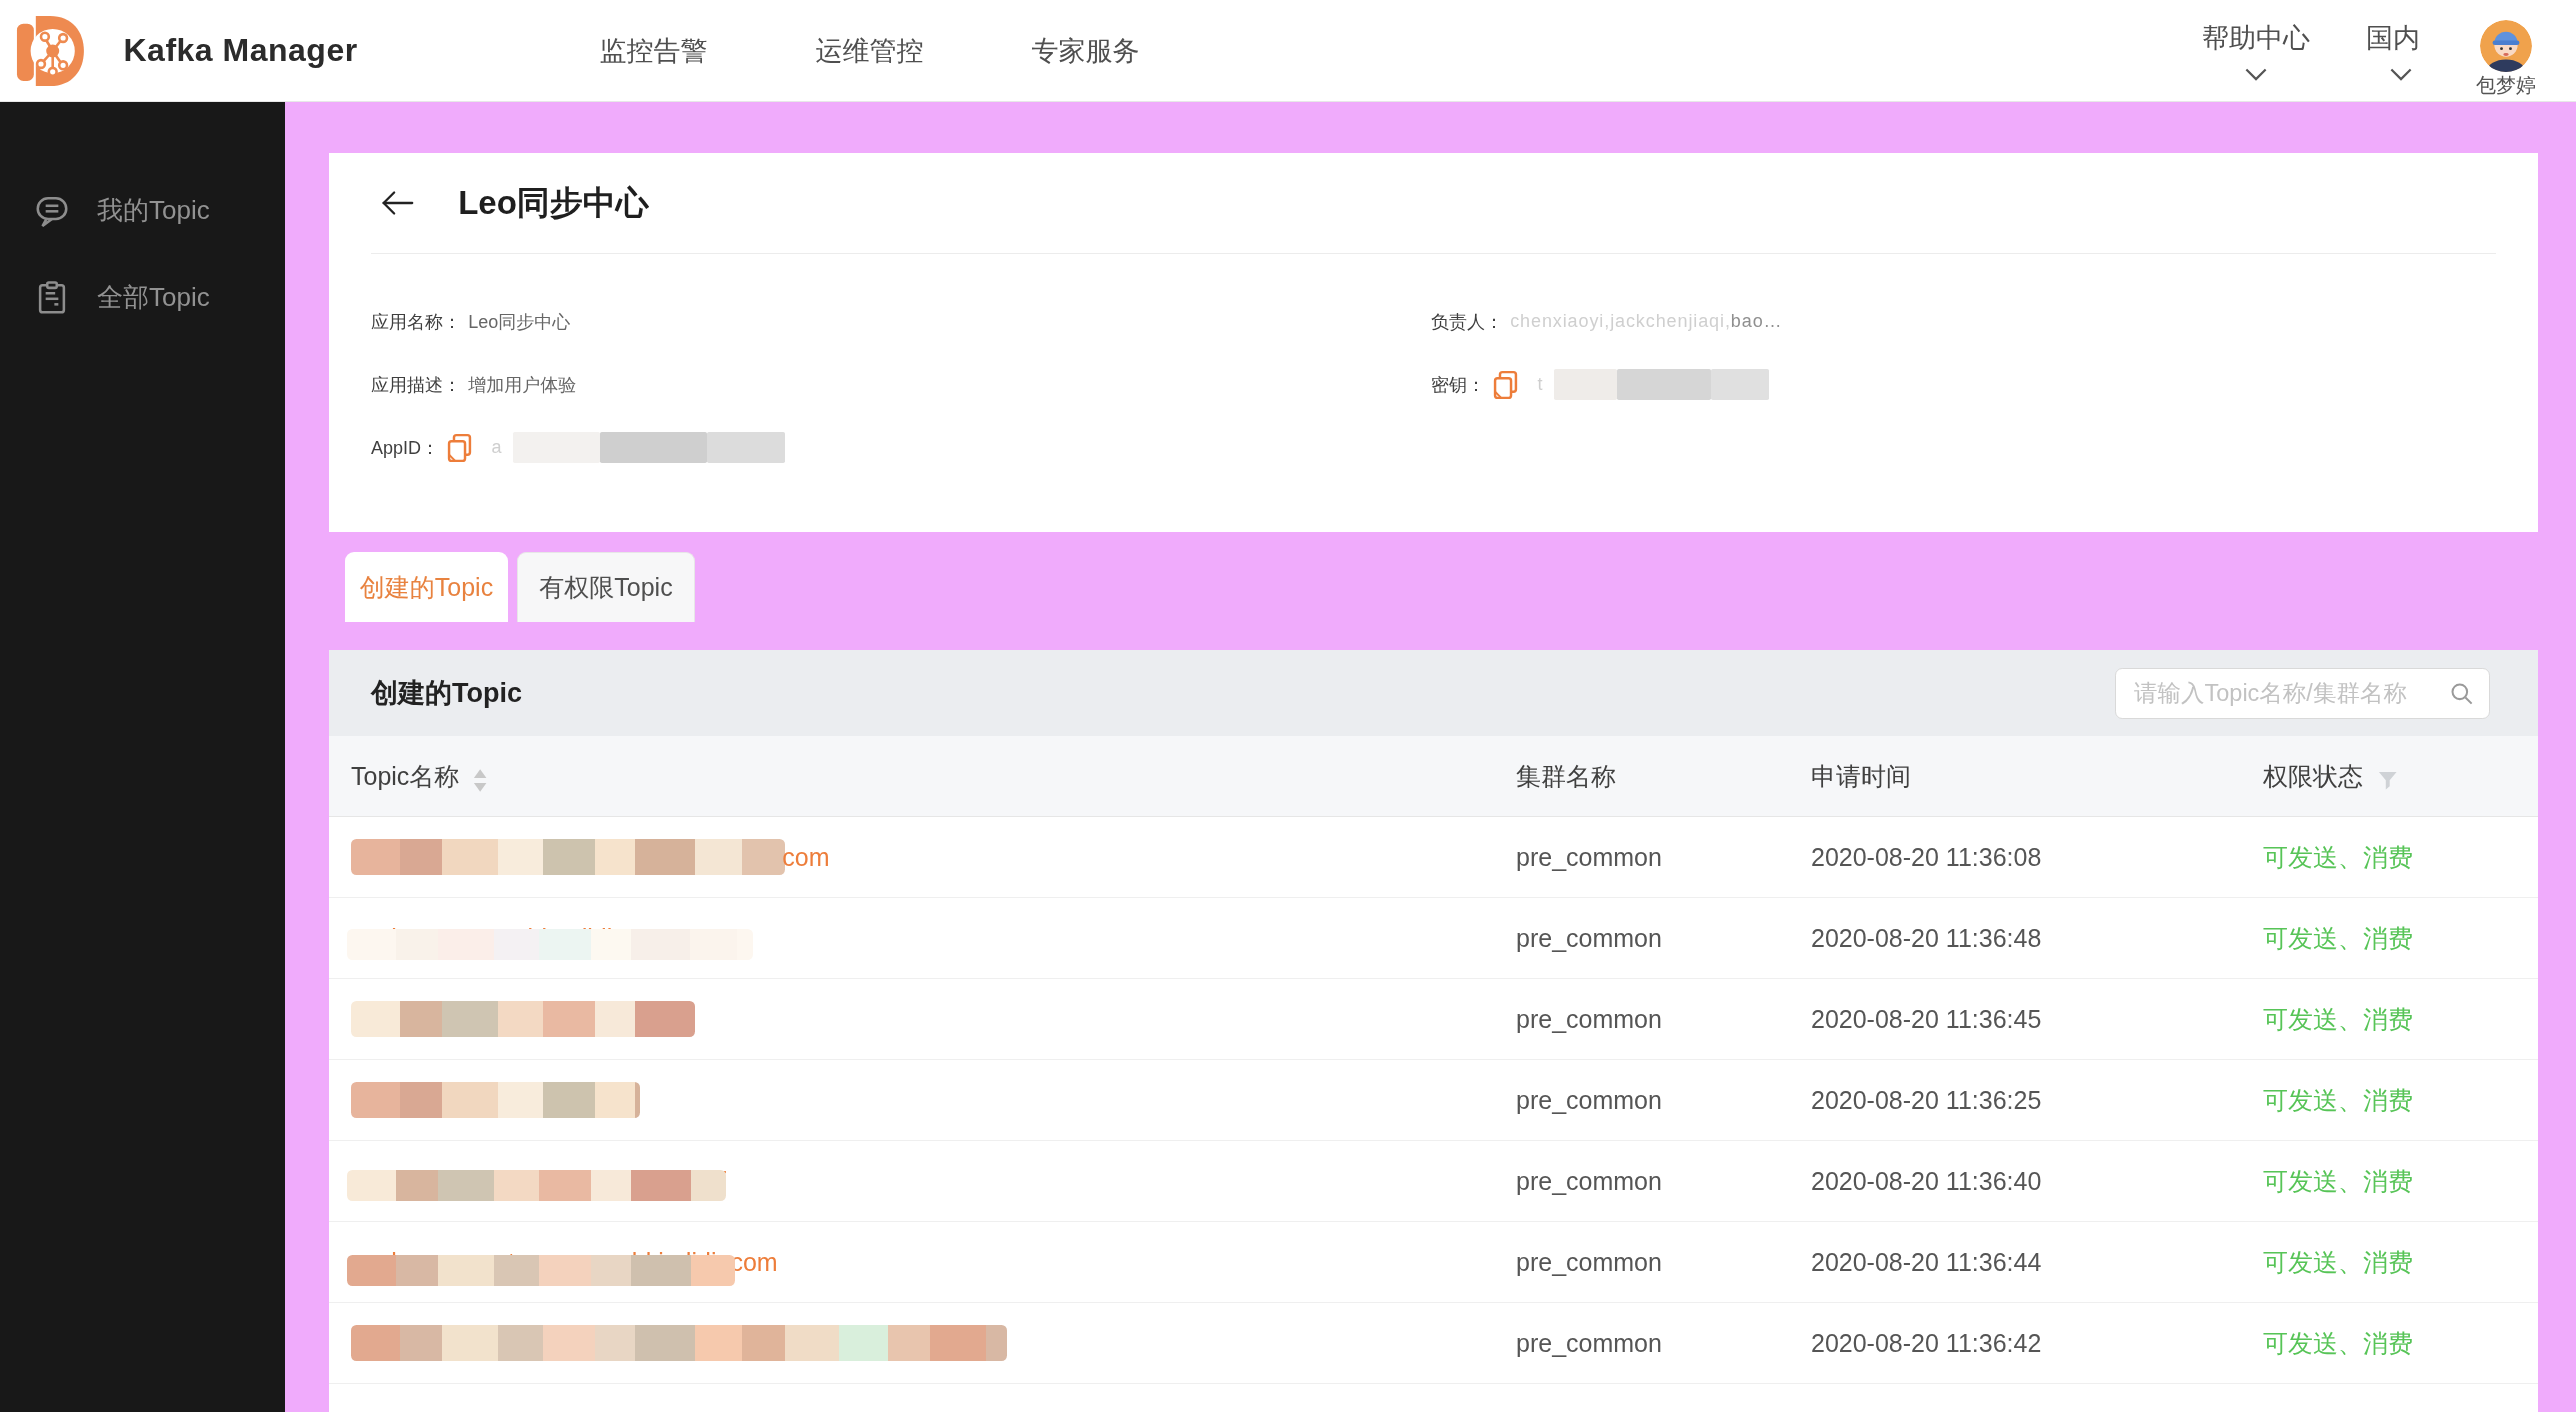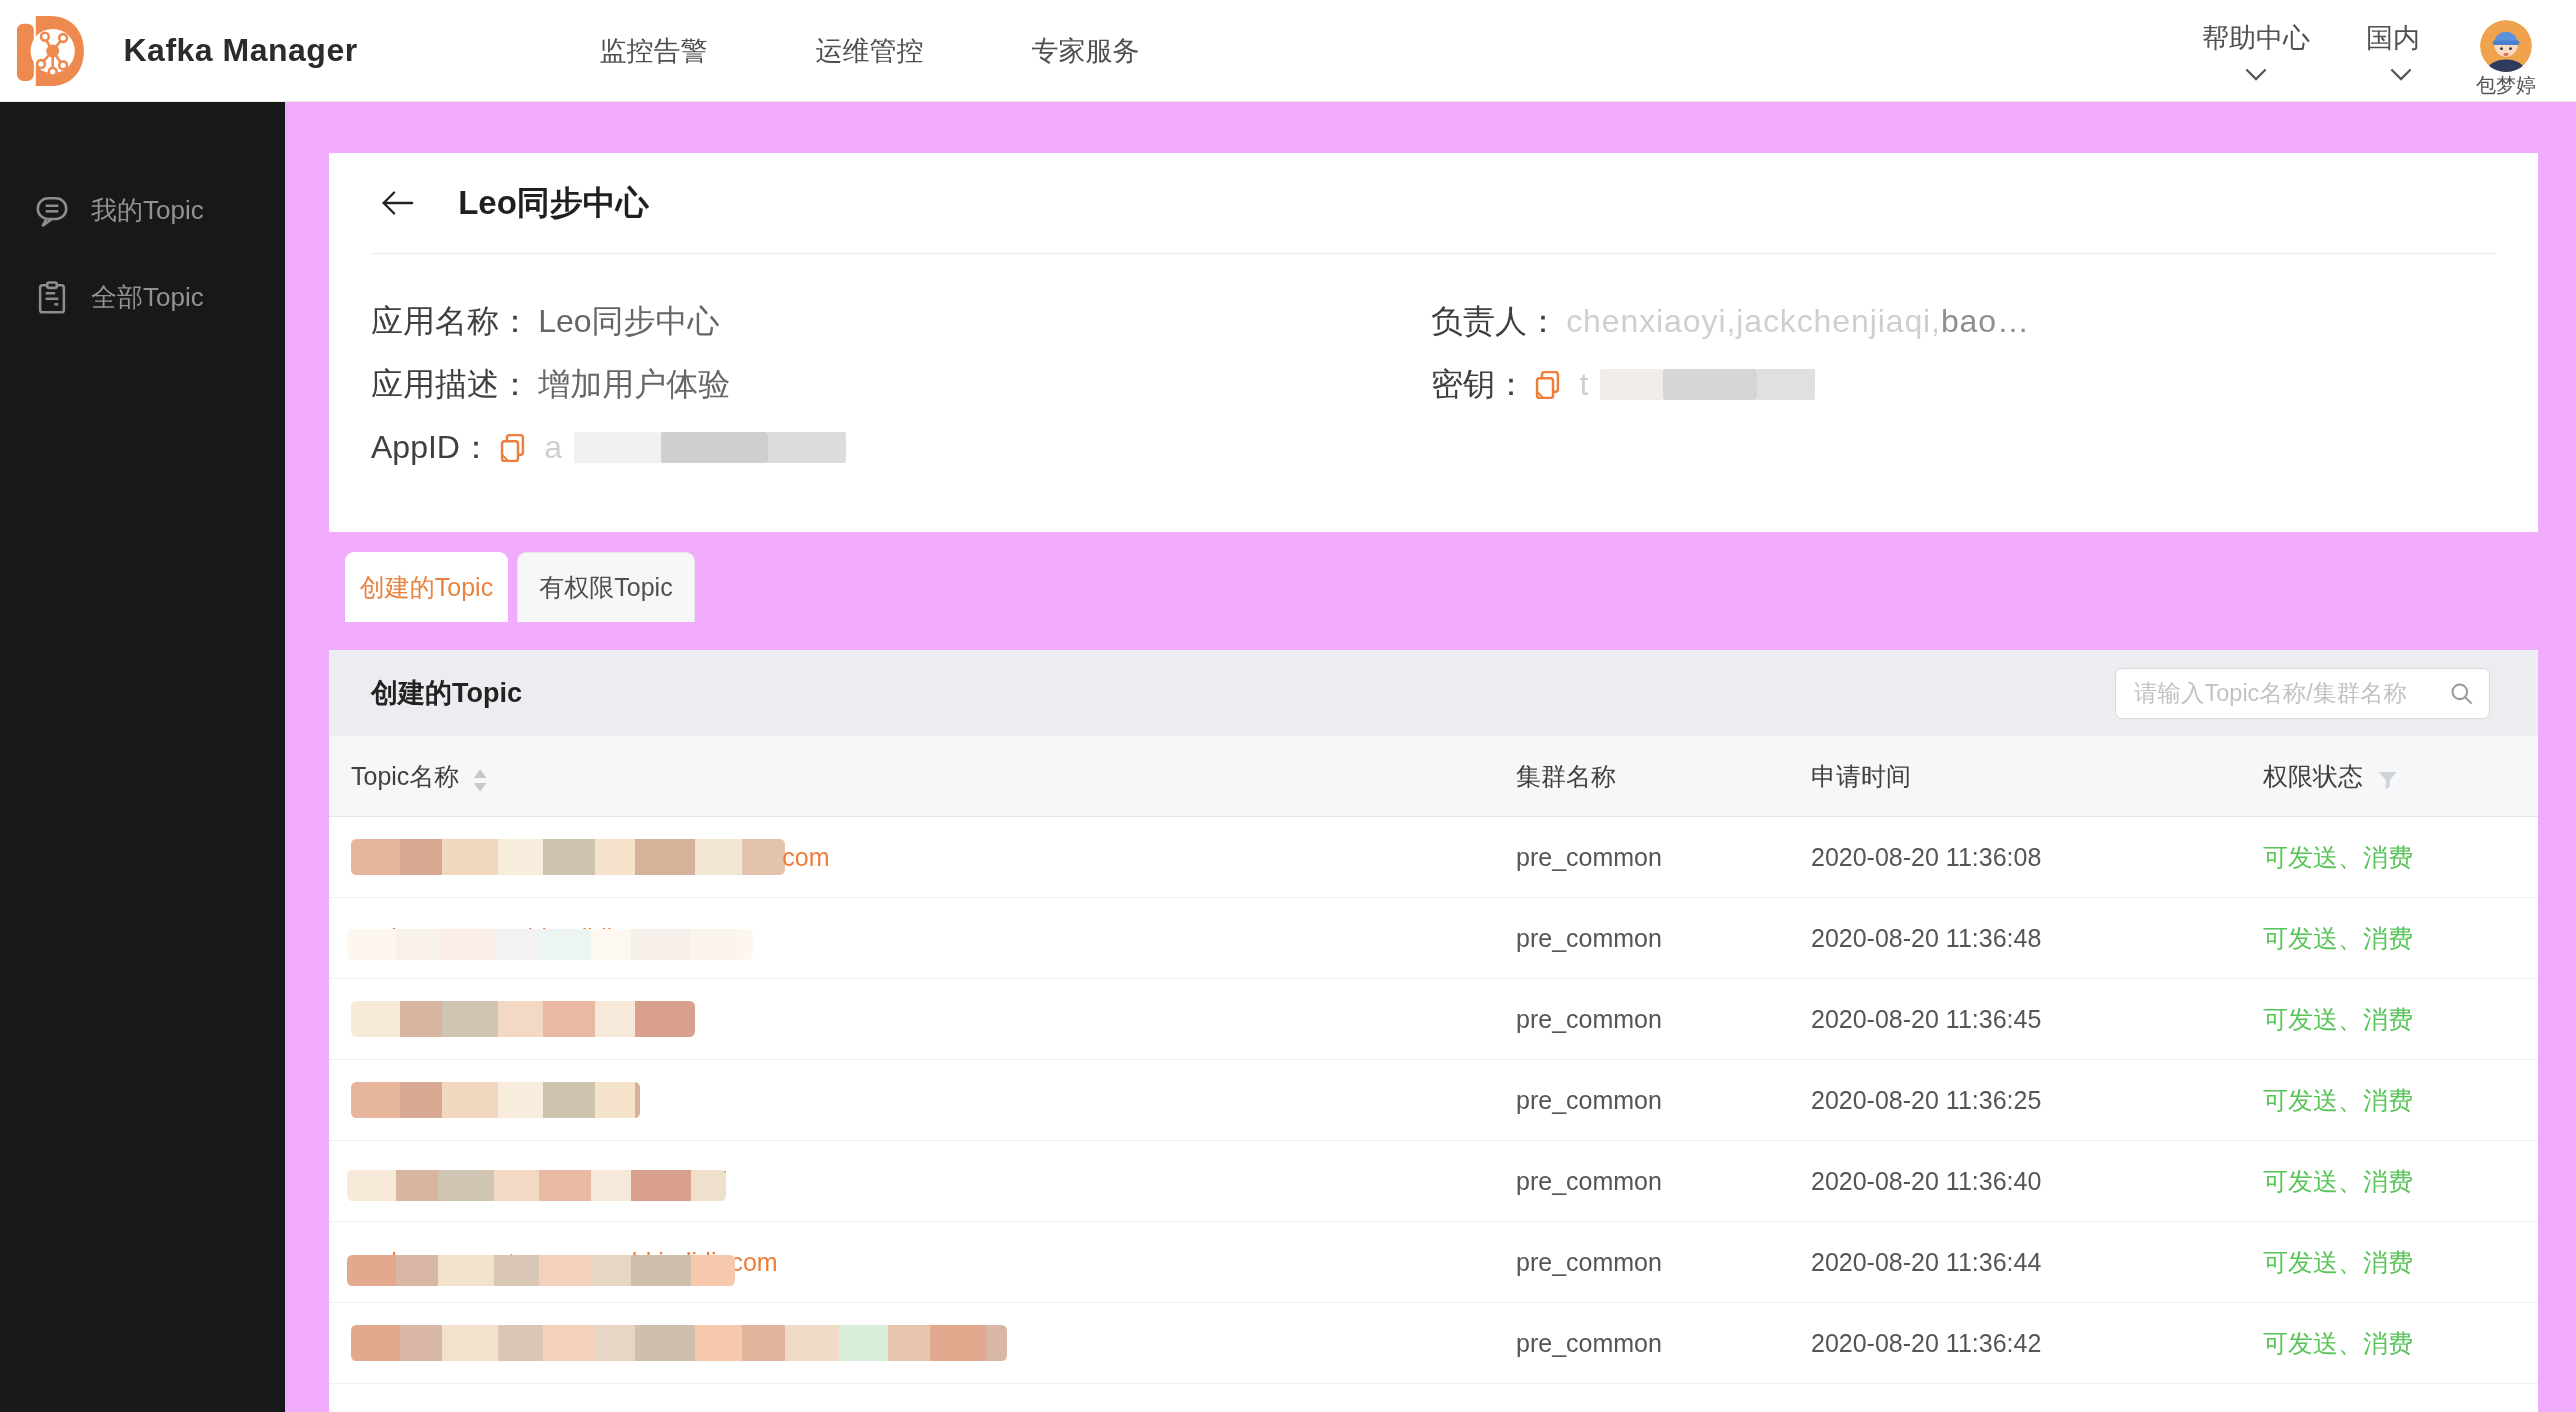--- a/index.html
+++ b/index.html
@@ -20,34 +20,34 @@
   .nav-item.active{color:#3d3d3d;}
   .nav-item.active::after{content:"";position:absolute;left:0;right:0;bottom:0;height:7.2px;background:var(--accent);}
   .top-right{margin-left:auto;display:flex;align-items:center;gap:56px;margin-right:40px;}
   .menu-link{font-size:27px;color:#4f4f4f;display:flex;align-items:center;gap:9px;cursor:pointer;white-space:nowrap;flex-direction:column;}
   .menu-link svg{margin-top:3.6px;}
   .user{display:flex;flex-direction:column;align-items:center;margin-top:18px;cursor:pointer;}
   .user-name{font-size:20px;color:#555;margin-top:0.9px;}
 
   
   .sidebar{position:absolute;left:0;top:102px;bottom:0;width:285px;background:#181818;padding-top:65px;}
-  .side-item{display:flex;align-items:center;gap:20px;height:87px;padding-left:33px;color:#929292;font-size:26px;cursor:pointer;}
+  .side-item{display:flex;align-items:center;gap:26px;height:87px;padding-left:33px;color:#929292;font-size:26px;cursor:pointer;}
   .side-item svg{flex:none;}
 
   
   .main{position:absolute;left:285px;top:102px;right:0;bottom:0;background:#f0abfc;overflow:hidden;}
 
   .detail-card{position:absolute;left:44px;right:38px;top:51px;height:379px;background:#fff;}
   .title-row{display:flex;align-items:center;gap:42px;height:101px;margin:0 42px;border-bottom:1.8px solid #ececec;}
   .back-btn{display:flex;align-items:center;cursor:pointer;margin-left:7.2px;}
   .app-title{font-size:33px;font-weight:700;color:#1f1f1f;}
   .detail-grid{display:flex;padding:36px 0 0 42px;}
   .dcol{display:flex;flex-direction:column;}
   .dcol.left{width:1060px;}
-  .drow{height:63px;display:flex;align-items:center;font-size:32px;}
+  .drow{height:63px;display:flex;align-items:center;font-size:18px;}
   .dlabel{color:#3f3f3f;white-space:nowrap;}
   .dvalue{color:#666;margin-left:7.2px;}
   .ghost{color:#cfcfcf;margin-left:7.2px;letter-spacing:0.9px;}
   .ghost-tail{color:#8f8f8f;}
   .copy-wrap{display:flex;align-items:center;margin-left:7.2px;gap:11px;cursor:pointer;}
   .rblocks{display:inline-flex;align-items:center;gap:0;}
   .rblocks i{display:block;height:31px;border-radius:1.8px;}
 
   
   .tabs{position:absolute;left:60px;top:450px;display:flex;align-items:flex-end;}

